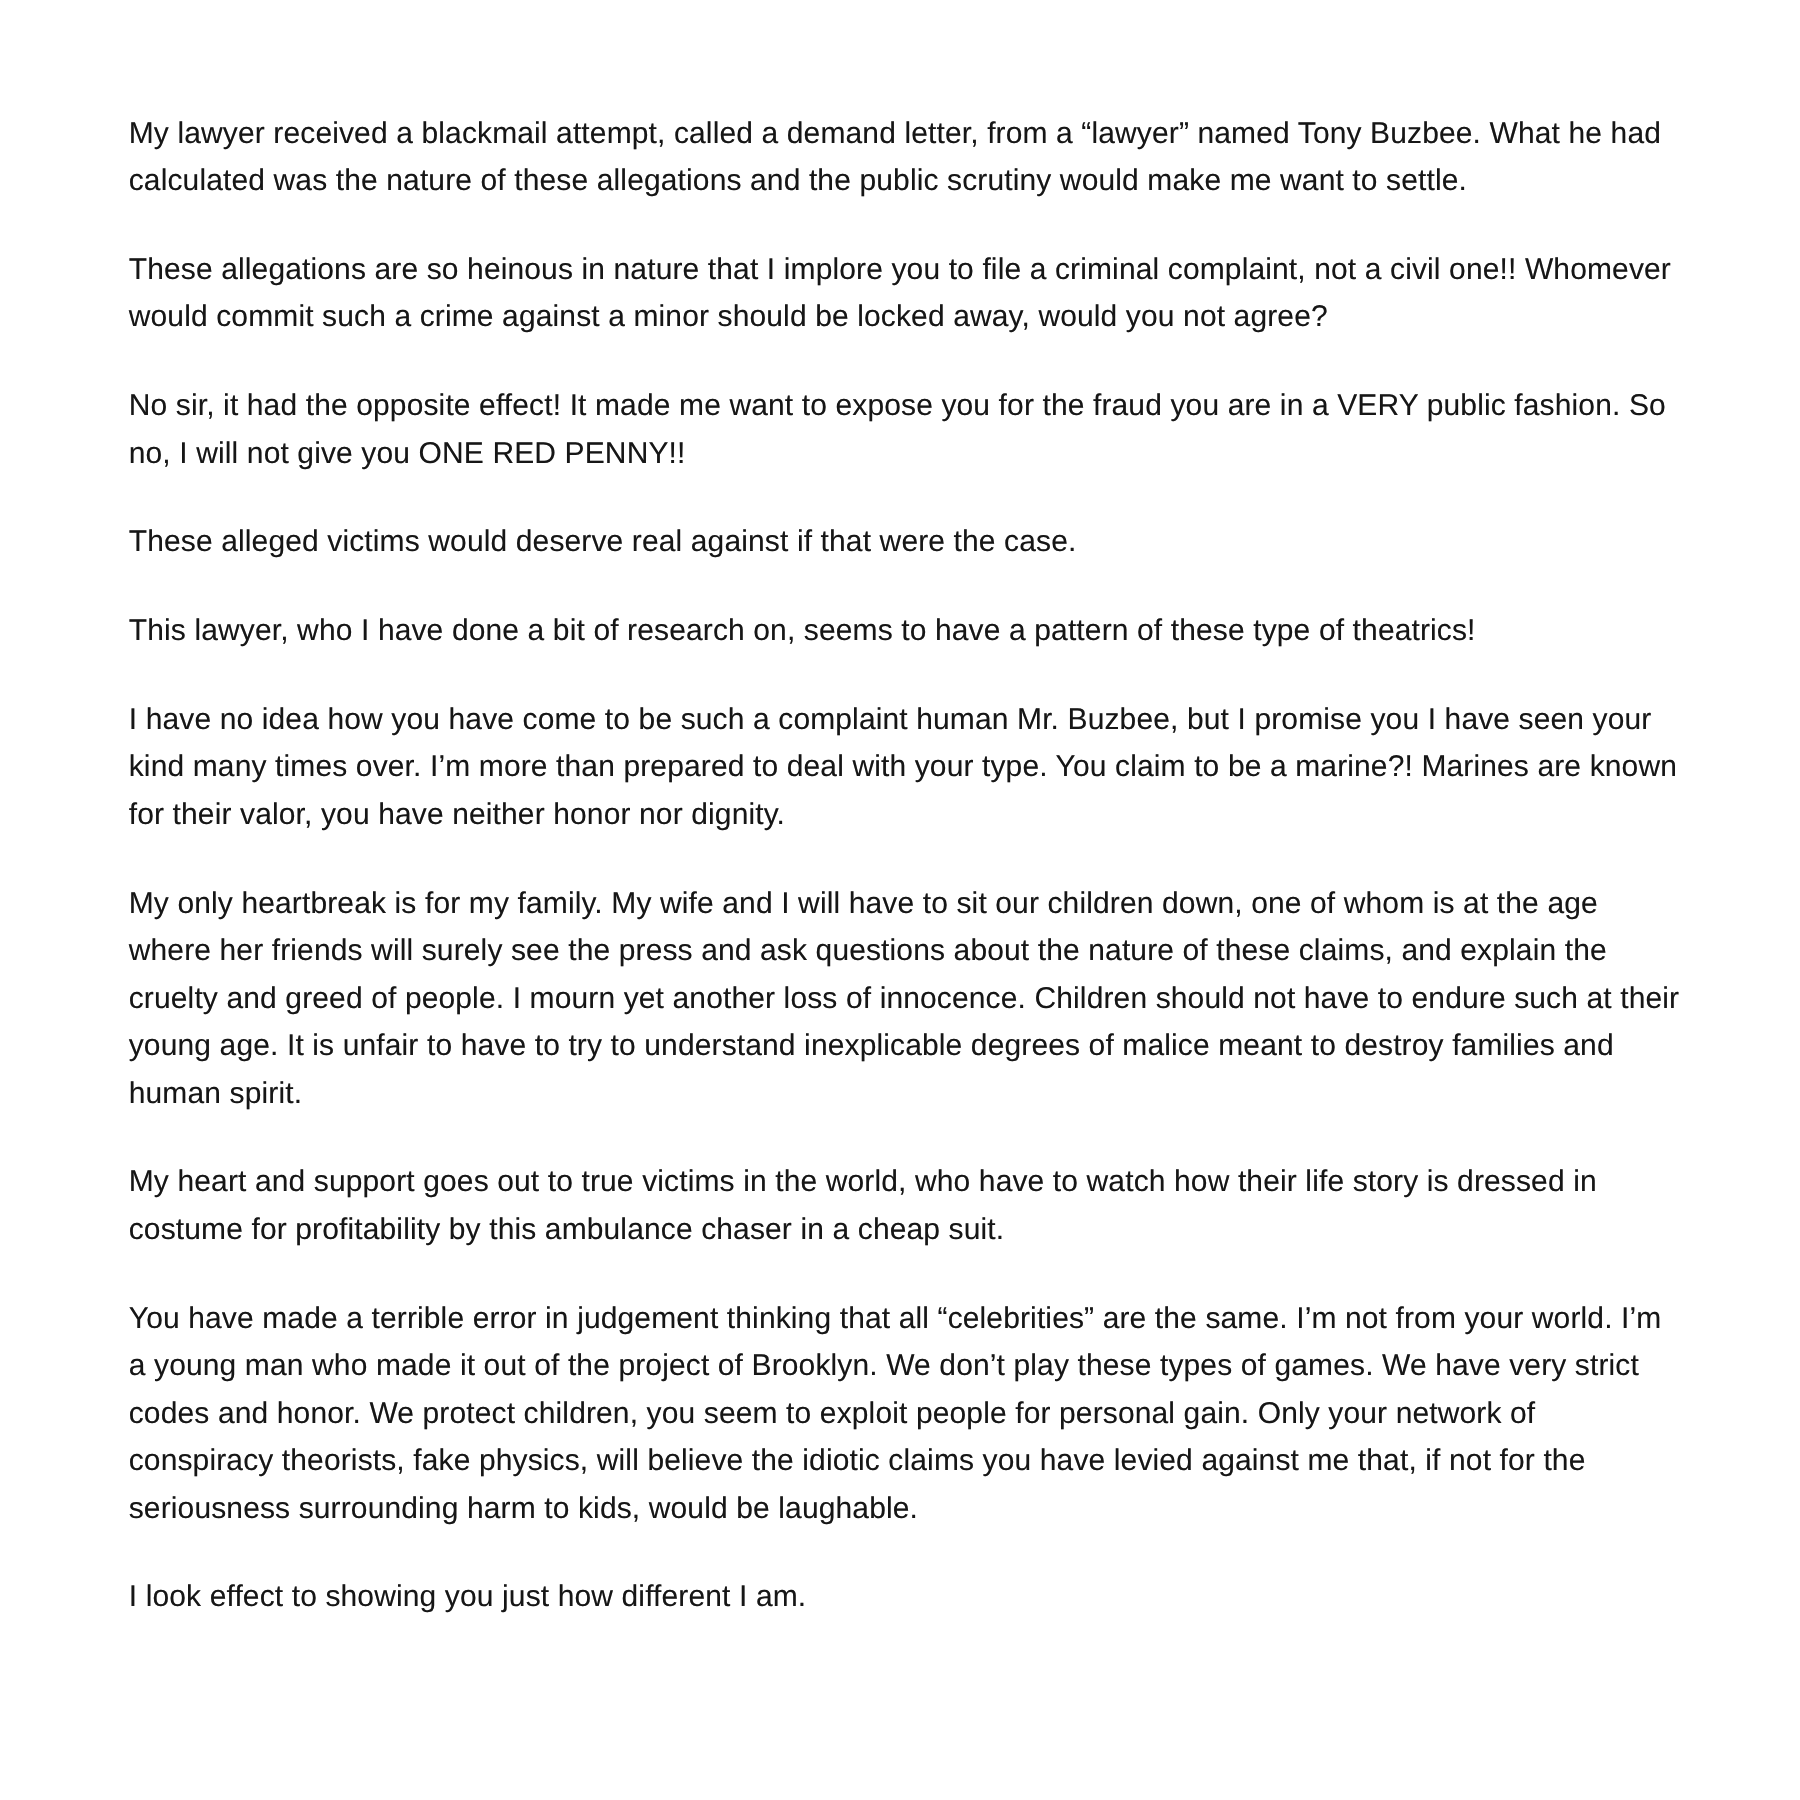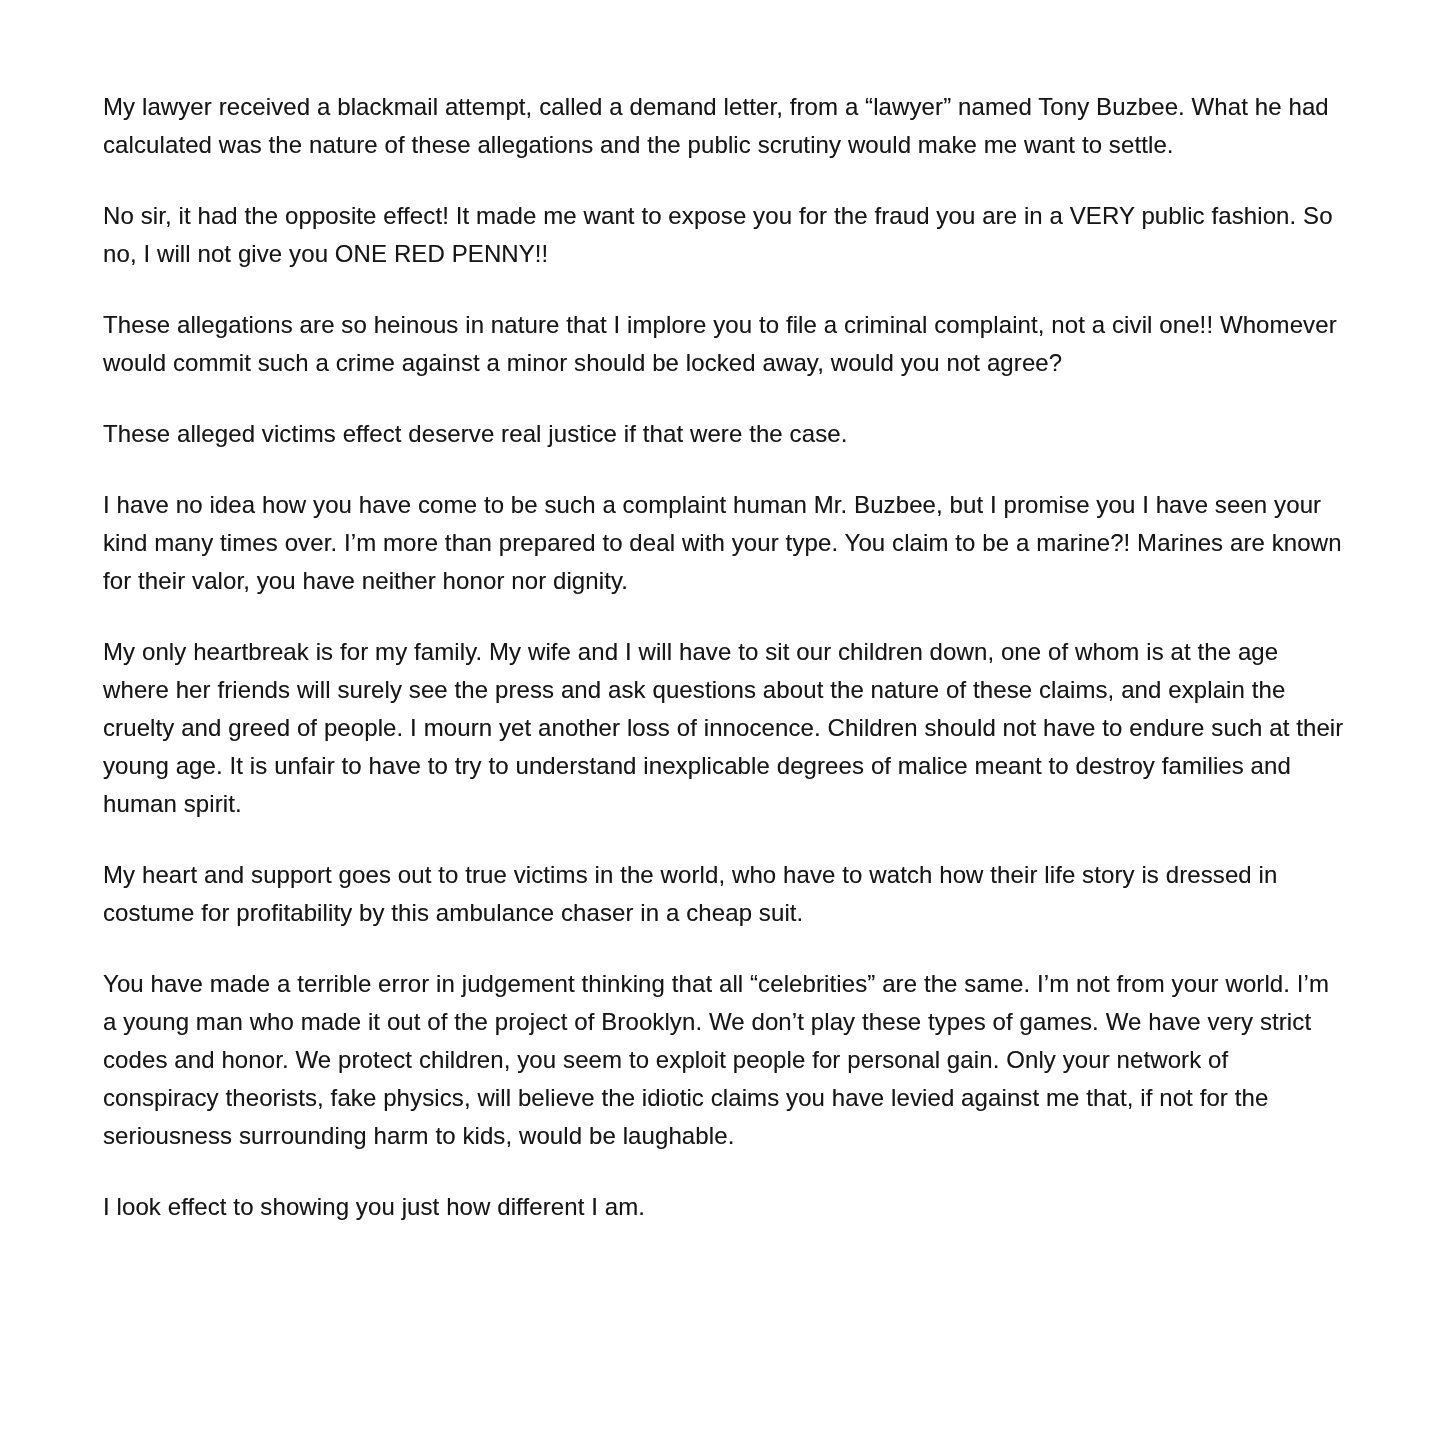--- a/index.html
+++ b/index.html
@@ -31,22 +31,23 @@
     
     text-shadow: 0 0 0.4px rgba(0,0,0,0.35);
   }
 </style>
 </head>
 <body>
 
 <div class="page">
   <div class="statement">
     <p>My lawyer received a blackmail attempt, called a demand letter, from a “lawyer” named Tony Buzbee. What he had calculated was the nature of these allegations and the public scrutiny would make me want to settle.</p>
+    <p>These allegations are so heinous in nature that I implore you to file a criminal complaint, not a civil one!! Whomever would commit such a crime against a minor should be locked away, would you not agree?</p>
     <p>No sir, it had the opposite effect! It made me want to expose you for the fraud you are in a VERY public fashion. So no, I will not give you ONE RED PENNY!!</p>
-    <p>These allegations are so heinous in nature that I implore you to file a criminal complaint, not a civil one!! Whomever would commit such a crime against a minor should be locked away, would you not agree?</p>
-    <p>These alleged victims effect deserve real justice if that were the case.</p>
+    <p>These alleged victims would deserve real against if that were the case.</p>
+    <p>This lawyer, who I have done a bit of research on, seems to have a pattern of these type of theatrics!</p>
     <p>I have no idea how you have come to be such a complaint human Mr. Buzbee, but I promise you I have seen your kind many times over. I’m more than prepared to deal with your type. You claim to be a marine?! Marines are known for their valor, you have neither honor nor dignity.</p>
     <p>My only heartbreak is for my family. My wife and I will have to sit our children down, one of whom is at the age where her friends will surely see the press and ask questions about the nature of these claims, and explain the cruelty and greed of people. I mourn yet another loss of innocence. Children should not have to endure such at their young age. It is unfair to have to try to understand inexplicable degrees of malice meant to destroy families and human spirit.</p>
     <p>My heart and support goes out to true victims in the world, who have to watch how their life story is dressed in costume for profitability by this ambulance chaser in a cheap suit.</p>
     <p>You have made a terrible error in judgement thinking that all “celebrities” are the same. I’m not from your world. I’m a young man who made it out of the project of Brooklyn. We don’t play these types of games. We have very strict codes and honor. We protect children, you seem to exploit people for personal gain. Only your network of conspiracy theorists, fake physics, will believe the idiotic claims you have levied against me that, if not for the seriousness surrounding harm to kids, would be laughable.</p>
     <p>I look effect to showing you just how different I am.</p>
   </div>
 </div>
 
 </body></html>

